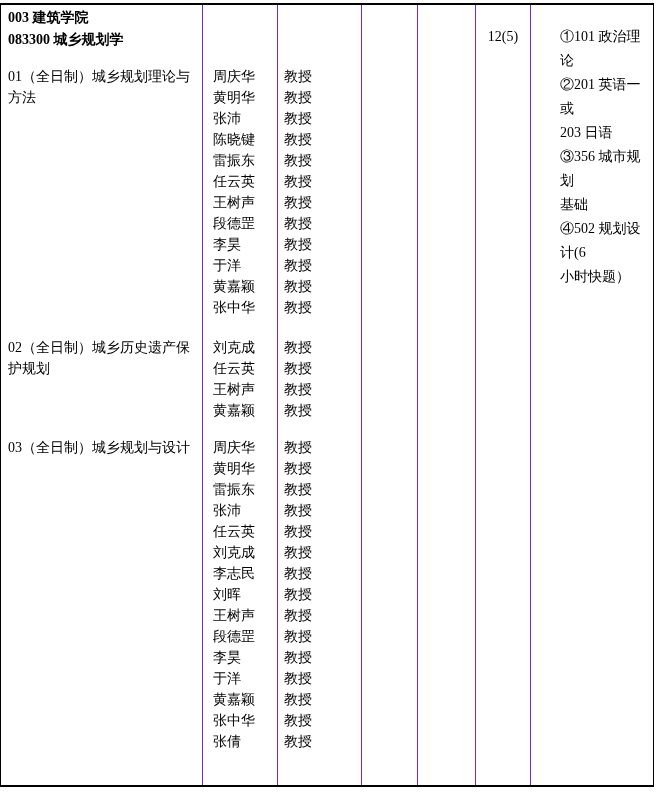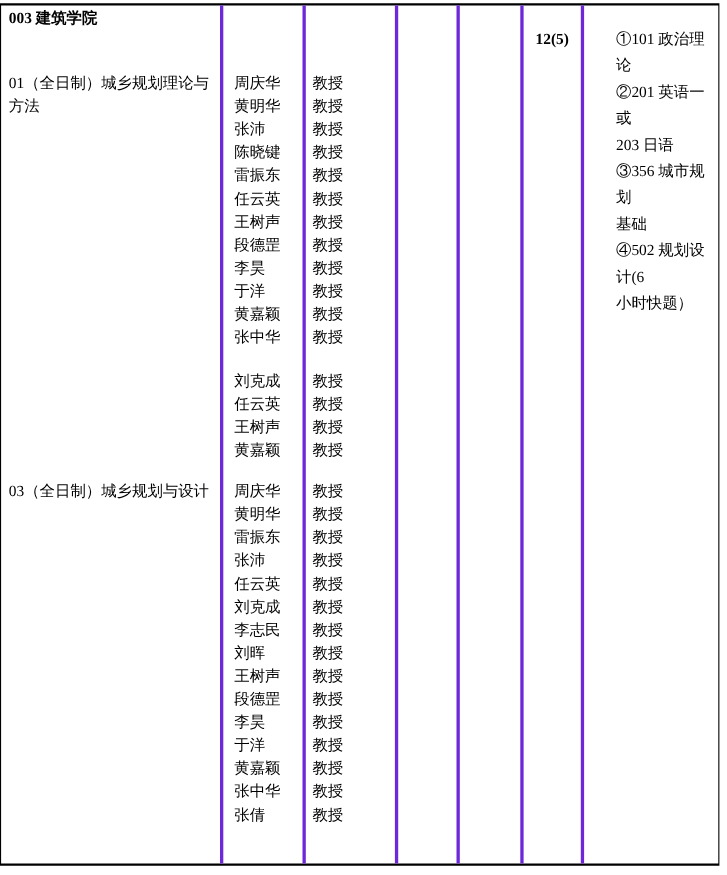--- a/index.html
+++ b/index.html
@@ -18,21 +18,21 @@
     border-top: 2px solid #000;
     border-bottom: 2px solid #000;
     border-left: 1px solid #000;
     border-right: 1px solid #000;
     display: flex;
     background: #fff;
   }
   .col {
     position: relative;
     height: 100%;
-    border-right: 3px solid #6d28d9;
+    border-right: 1px solid #6d28d9;
     box-sizing: border-box;
     flex: 0 0 auto;
   }
   .col:last-child { border-right: none; }
   .col-direction { width: 202px; }
   .col-advisor   { width: 75px; text-decoration: underline;  }
   .col-title     { width: 84px;  }
   .col-empty-a   { width: 56px;  }
   .col-empty-b   { width: 58px;  }
   .col-quota     { width: 55px;  }
@@ -52,41 +52,44 @@
 
   .adv-list, .title-list { line-height: 21px; }
   .adv-list   { padding-left: 10px; }
   .title-list { padding-left: 6px; }
   .adv-row { height: 21px; overflow: visible; white-space: nowrap; }
 
   .g0 { top: 61px; }
   .g1 { top: 332px; }
   .g2 { top: 432px; }
 
-  .quota-value { top: 21px; line-height: 21px; text-align: center; font-weight: bold; }
+  .quota-value { top: 21px; line-height: 21px; text-align: center; }
 
   .subjects-text {
     top: 20px;
     line-height: 24px;
     padding-left: 6px; padding-right: 1px;
     white-space: pre-line;
     margin-left: 23px;
   }
 </style>
 </head>
 <body>
 
 <div class="table">
 
   <div class="col col-direction">
     <div class="block hdr-block">
       <div class="hdr-line">003 建筑学院</div>
+      <div class="hdr-line">083300 城乡规划学</div>
     </div>
     <div class="block dir-label g0">01（全日制）城乡规划理论与
 方法</div>
+    <div class="block dir-label g1">02（全日制）城乡历史遗产保
+护规划</div>
     <div class="block dir-label g2">03（全日制）城乡规划与设计</div>
   </div>
 
   <div class="col col-advisor">
     <div class="block adv-list g0">
 
     <div class="adv-row">周庆华</div>
         <div class="adv-row">黄明华</div>
         <div class="adv-row">张沛</div>
         <div class="adv-row">陈晓键</div>

